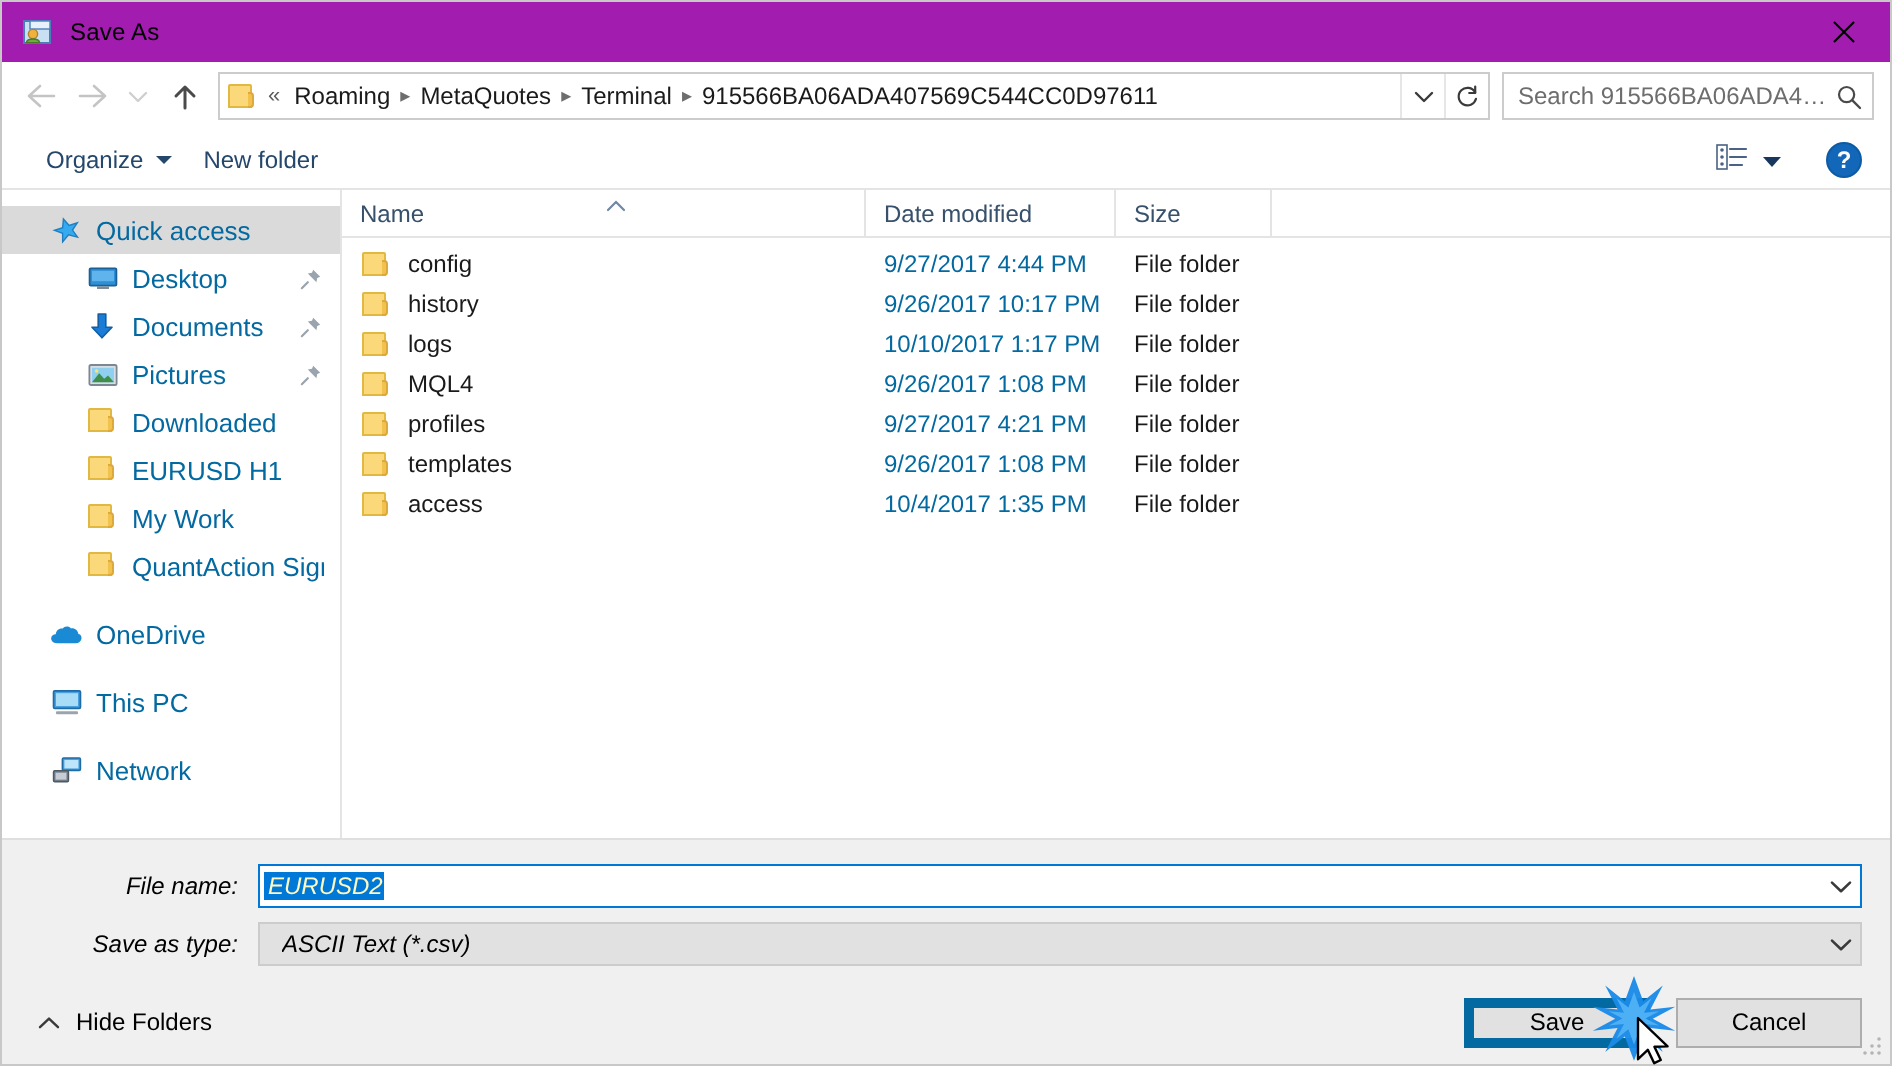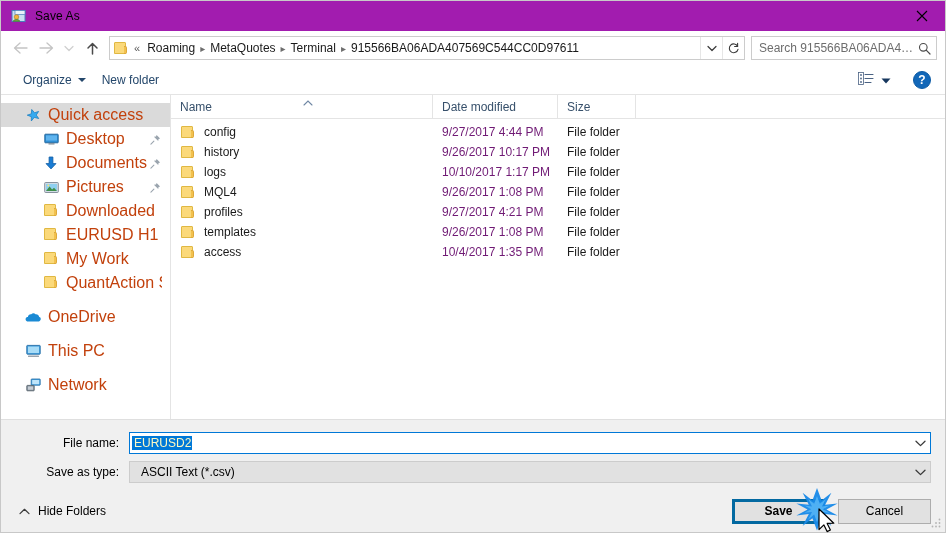--- a/index.html
+++ b/index.html
@@ -207,22 +207,22 @@
   }
   .nav-row.selected { background: #dadada; }
   .nav-row .ico {
     width: 16px; height: 16px;
     flex: 0 0 16px;
     margin-right: 7px;
     position: relative;
     display: flex; align-items: center; justify-content: center;
   }
   .nav-row .lbl {
-    font-size: 16px;
-    color: #c2410c;
+    font-size: 13px;
+    color: #0369a1;
     white-space: nowrap;
     overflow: hidden;
   }
   .nav-row .pin {
     margin-left: auto;
     flex: 0 0 14px;
     display: flex; align-items: center; justify-content: center;
   }
   .lvl0 { padding-left: 24px; }
   .lvl1 { padding-left: 42px; }
@@ -280,21 +280,21 @@
     font-size: 12px;
     color: #1a1a1a;
     white-space: nowrap;
     overflow: hidden;
   }
   .fcell.name {
     width: 262px; flex: 0 0 262px;
     display: flex; align-items: center;
     padding-left: 9px;
   }
-  .fcell.date { width: 125px; flex: 0 0 125px; padding-left: 9px; color:#701a75; }
+  .fcell.date { width: 125px; flex: 0 0 125px; padding-left: 9px; color:#0369a1; }
   .fcell.type { width: 115px; flex: 0 0 115px; padding-left: 9px; }
   .fcell.size { width: 78px; flex: 0 0 78px; padding-left: 9px; }
   .folder-ico {
     width: 16px; height: 14px;
     flex: 0 0 16px;
     margin-right: 8px;
     position: relative;
   }
 
   
@@ -323,20 +323,21 @@
   .footer {
     flex: 0 0 auto;
     background: #f0f0f0;
     border-top: 1px solid #dfdfdf;
     padding: 12px 14px 0 14px;
   }
   .form-row {
     display: flex;
     align-items: center;
     margin-bottom: 7px;
+    font-style: italic;
   }
   .form-label {
     width: 114px;
     flex: 0 0 114px;
     text-align: right;
     padding-right: 10px;
     font-size: 12px;
     color: #000;
   }
   .combo {
@@ -396,23 +397,22 @@
     width: 93px; height: 25px;
     font-size: 12px;
     color: #000;
     display: flex; align-items: center; justify-content: center;
     background: #e1e1e1;
     border: 1px solid #adadad;
     cursor: default;
     position: relative;
   }
   .btn.save {
-    border: 3px solid #0369a1;
+    border: 5px solid #0369a1;
     margin-right: 13px;
-    font-weight: bold;
   }
   .resize-grip {
     position: absolute;
     right: 3px; bottom: 3px;
     width: 12px; height: 12px;
   }
   .cursor-layer {
     position: absolute;
     pointer-events: none;
     z-index: 50;

